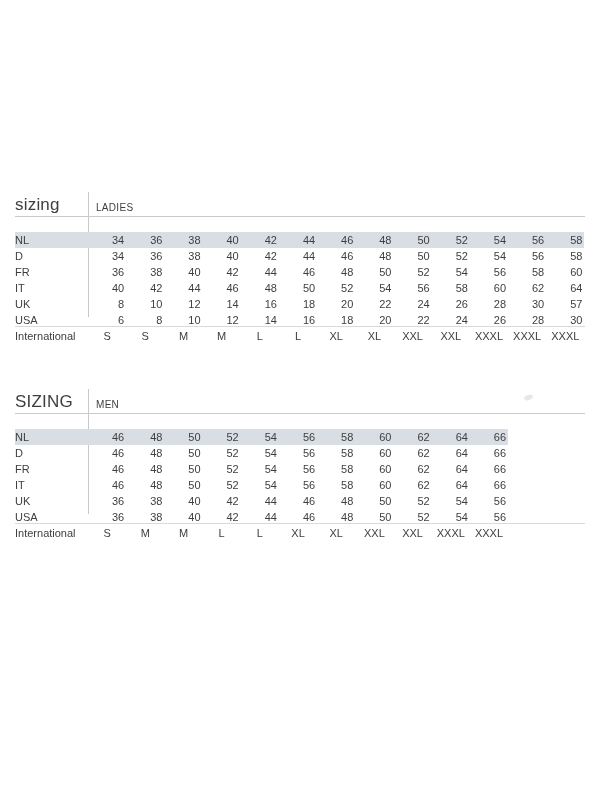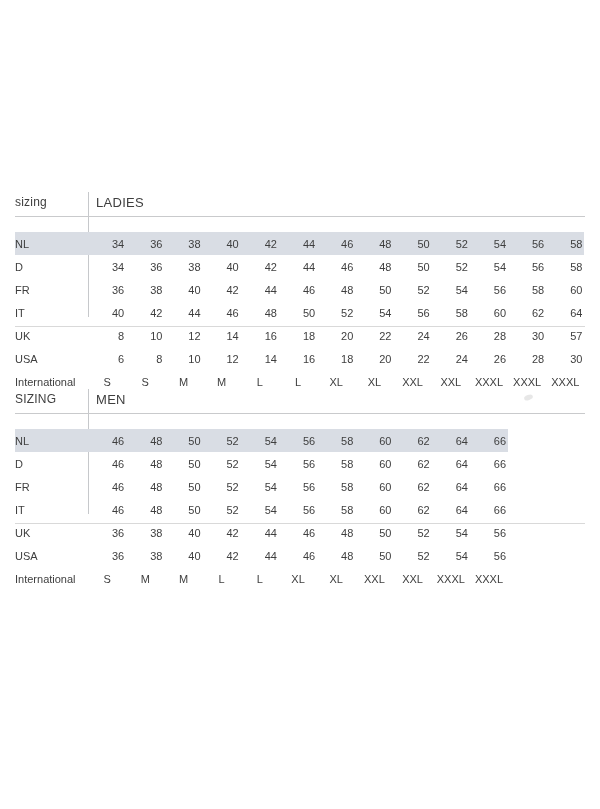--- a/index.html
+++ b/index.html
@@ -18,46 +18,46 @@
     left: 15px;
     width: 570px;
     height: 142px;
     font-size: 11px;
   }
   .table-ladies { top: 192px; }
   .table-men   { top: 389px; }
 
   .header-label {
     position: absolute; left: 0; top: 3px;
-    font-size: 12px; letter-spacing: 0.2px;
+    font-size: 17px; letter-spacing: 0.2px;
   }
   .header-title {
-    position: absolute; left: 81px; top: 3px;
-    font-size: 13px; letter-spacing: 0.3px;
+    position: absolute; left: 81px; top: 10px;
+    font-size: 10px; letter-spacing: 0.3px;
   }
   .rule-top {
     position: absolute; left: 0; top: 24px;
     width: 570px; height: 1px;
     background: var(--rule, #c9cacc);
   }
   .rule-bottom {
     position: absolute; left: 0; top: 134px;
     width: 570px; height: 1px;
     background: var(--rule_light, #d9d9d9);
   }
   .vline {
     position: absolute; left: 73px; top: 0;
     width: 1px; height: 125px;
     background: var(--divider, #c6c8cb);
   }
   .rows { position: absolute; left: 0; top: 40px; }
   .row {
     display: flex;
     width: max-content;
-    height: 23px;
+    height: 16px;
     line-height: 12px;
     align-items: center;
   }
   .row.hl { background: var(--highlight, #d9dde4); }
   .rowlabel { width: 73px; height: 12px; line-height: 12px; }
   .cell { width: 38.2px; height: 12px; line-height: 12px; }
   .cell.num { text-align: right; padding-right: 2px; }
   .cell.txt { text-align: center; }
 
   .smudge {

